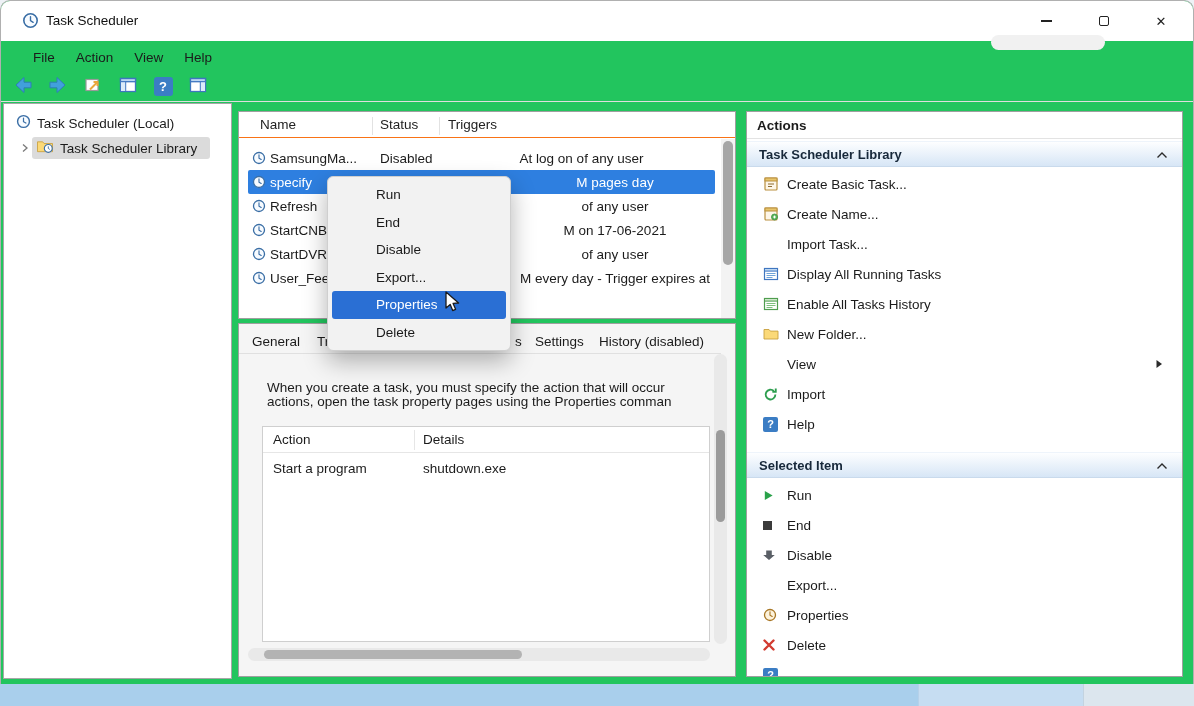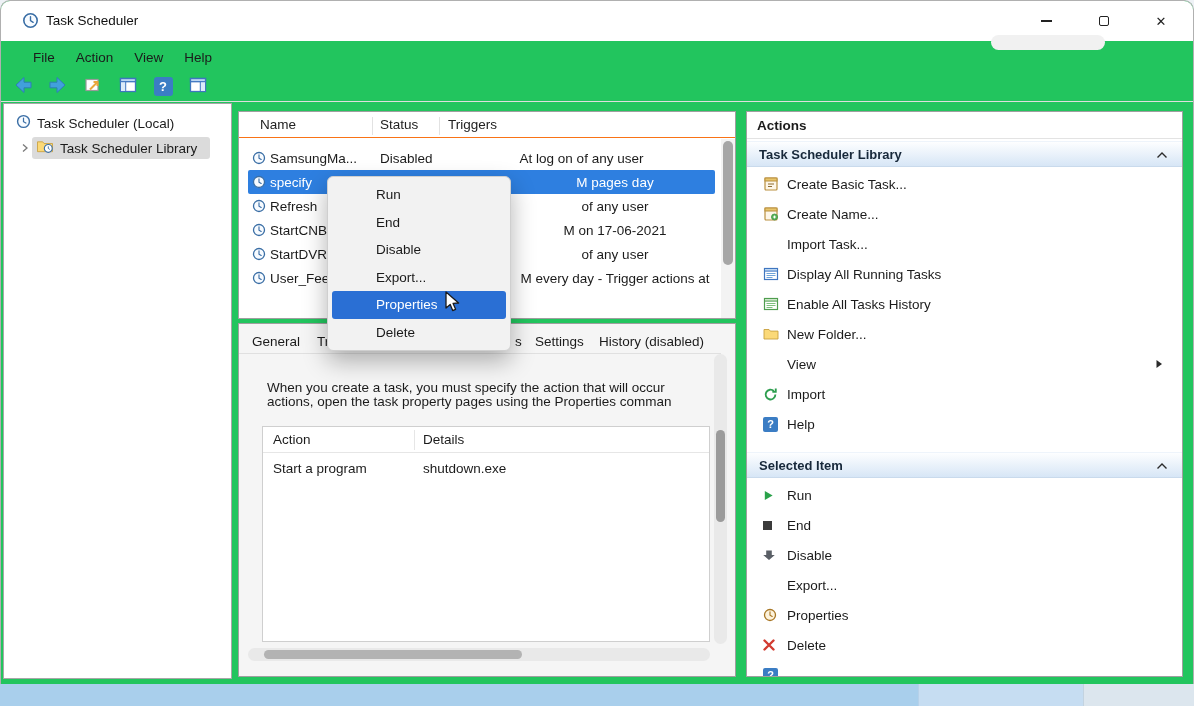--- a/index.html
+++ b/index.html
@@ -287,21 +287,21 @@
         </div>
         <div class="trow">
           <span class="tic">
               <svg viewBox="0 0 16 16" width="14" height="14">
                 <circle cx="8" cy="8" r="6.3" fill="#f7fbff" stroke="#3a6ea5" stroke-width="1.5"></circle>
                 <path d="M8 4.4 V8.2 L10.5 9.7" fill="none" stroke="#3a6ea5" stroke-width="1.3" stroke-linecap="round"></path>
               </svg>
             </span>
           <span class="cname">User_Fee...</span>
           <span class="cstat"></span>
-          <span class="ctrig indent">M every day - Trigger actions at</span>
+          <span class="ctrig indent">M every day - Trigger expires at</span>
         </div>
       </div>
       <div class="lsb">
         <div class="th"></div>
       </div>
     </div>
 
     <div class="lower">
       <div class="tabs">
         <span class="tab t0">General</span>

